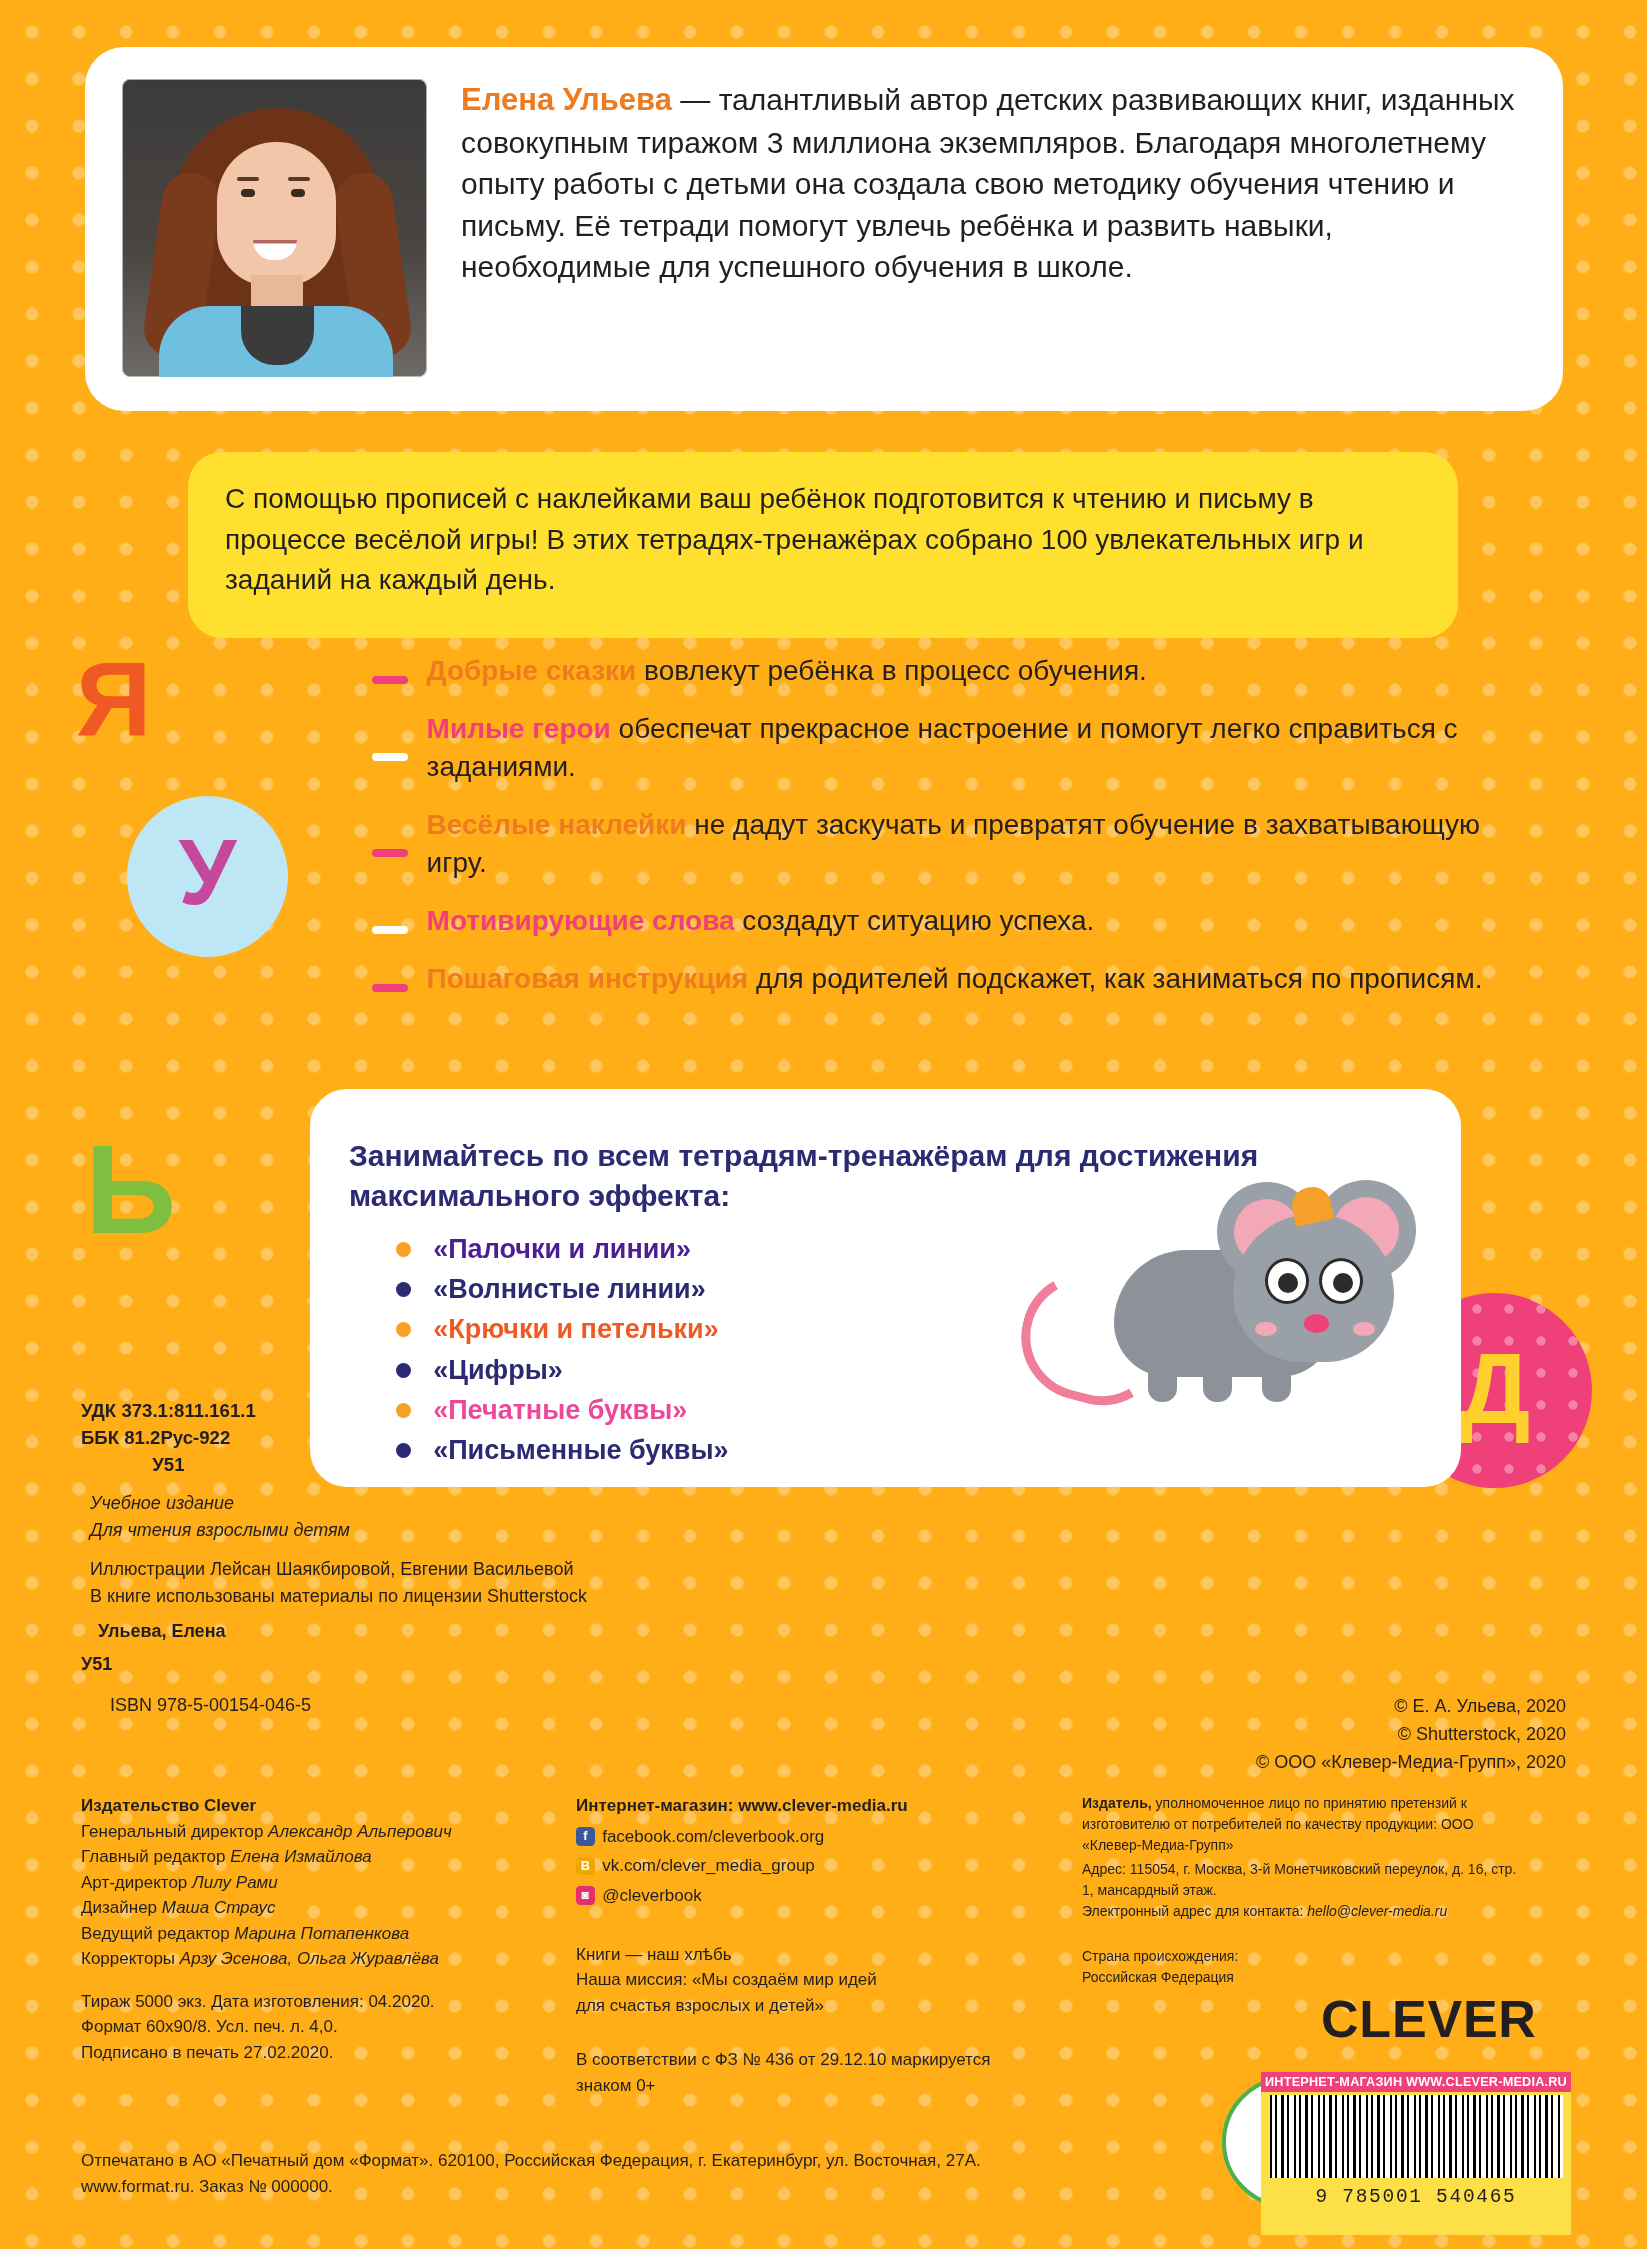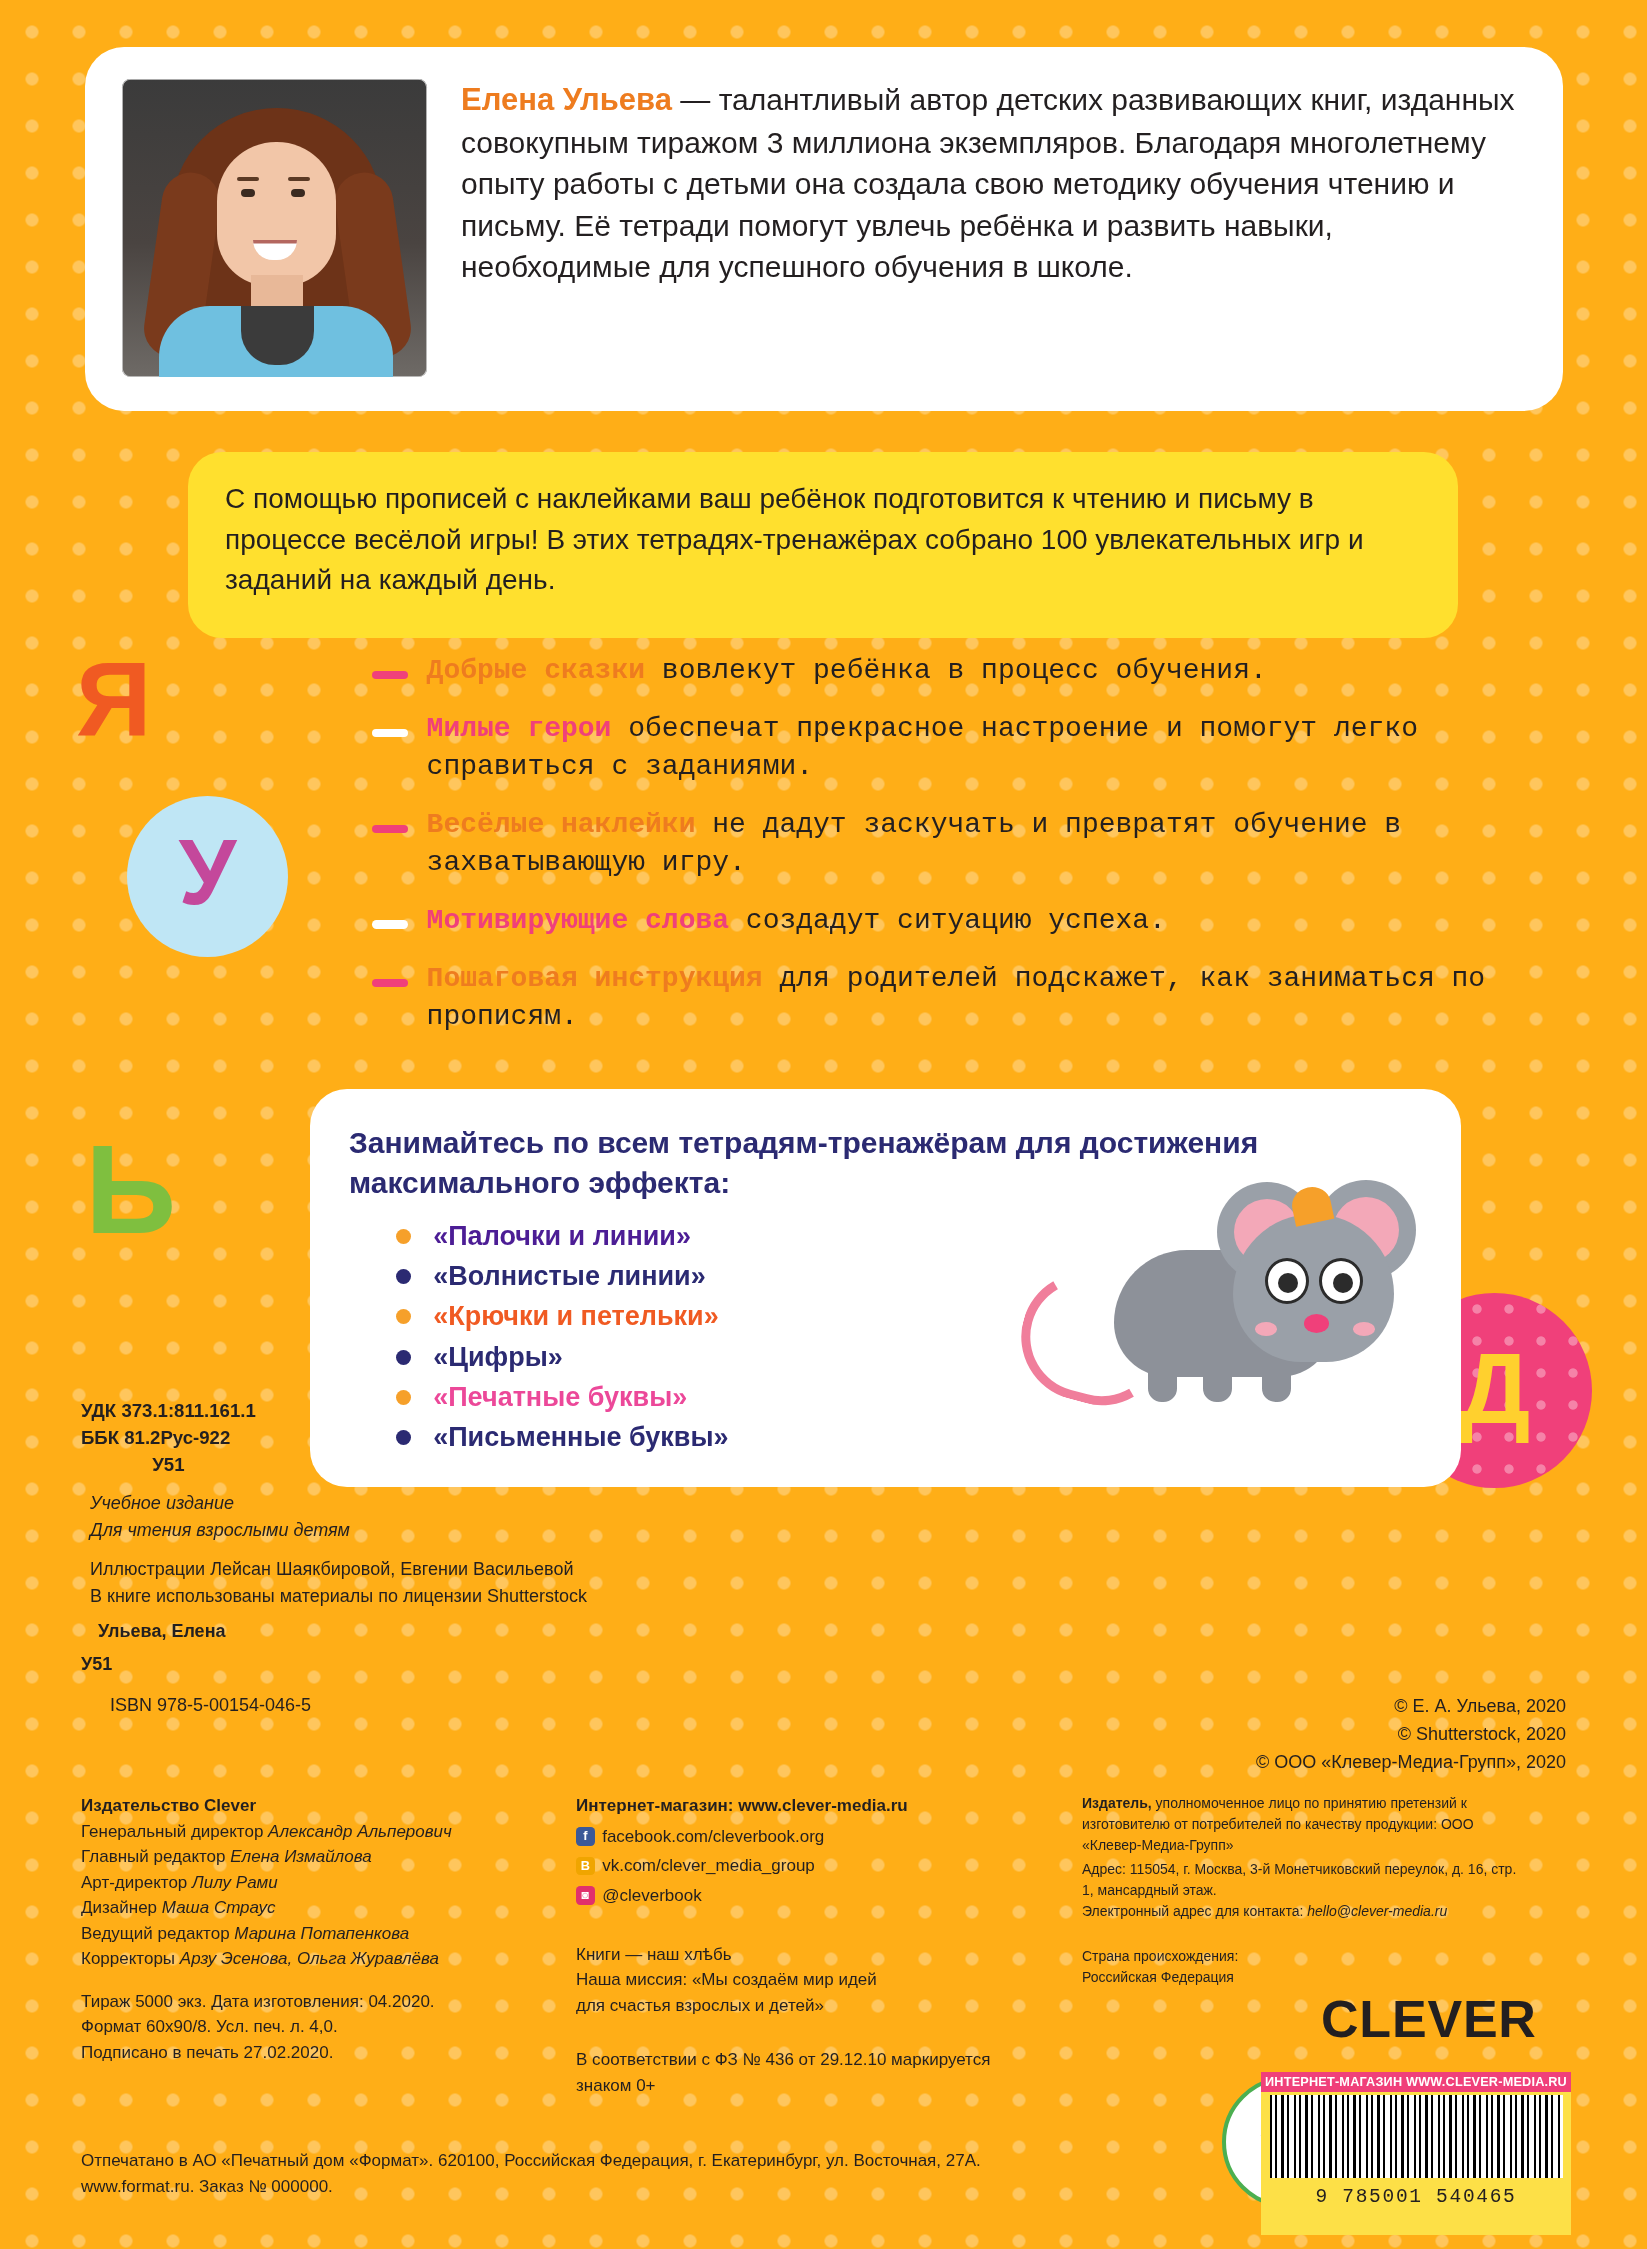--- a/index.html
+++ b/index.html
@@ -59,39 +59,39 @@
   
   .intro{
     position:absolute;left:188px;top:452px;width:1270px;height:186px;
     background:#FFE02E;border-radius:34px;
     box-sizing:border-box;padding:27px 37px;
     font-size:28px;line-height:1.45;color:#231f20;
   }
 
   
   .features{position:absolute;left:372px;top:652px;width:1185px;}
-  .feat{display:flex;margin-bottom:20.3px;align-items:flex-start;font-family:Liberation Mono, monospace;}
+  .feat{display:flex;margin-bottom:20.3px;align-items:center;}
   .dash{width:36px;height:8.5px;border-radius:5.1px;margin-top:18.6px;flex:0 0 auto;}
   .dash.pink{background:#F0407A;}
   .dash.white{background:#ffffff;}
   .feat-text{margin-left:18.6px;font-size:28px;line-height:1.35;max-width:1092px;}
 
   
   .letter-ya{position:absolute;left:76px;top:640px;font-size:105px;font-weight:bold;color:#F05A22;font-family:"Liberation Sans",sans-serif;}
   .circle-u{position:absolute;left:127px;top:796px;width:161px;height:161px;border-radius:50%;background:#BFE6F5;}
   .circle-u span{position:absolute;left:50%;top:50%;transform:translate(-50%,-54%);font-size:93px;font-weight:bold;color:#C4489B;}
   .letter-soft{position:absolute;left:85px;top:1116px;font-size:127px;font-weight:bold;color:#7FBF3F;}
   .circle-d{position:absolute;left:1397px;top:1293px;width:195px;height:195px;border-radius:50%;background:#F0407A;}
   .circle-d .dd{position:absolute;inset:0;border-radius:50%;background-image:radial-gradient(circle, rgba(255,255,255,0.35) 4.2px, rgba(255,255,255,0) 5.1px);background-size:32px 32px;}
   .circle-d span{position:absolute;left:50%;top:50%;transform:translate(-50%,-52%);font-size:100px;font-weight:bold;color:#FFD02E;}
 
   
   .listcard{
     position:absolute;left:310px;top:1089px;width:1151px;height:398px;
-    background:#fff;border-radius:37px;box-sizing:border-box;padding:34px 39px;
+    background:#fff;border-radius:37px;box-sizing:border-box;padding:47px 39px;
   }
   .listcard h3{margin:0;font-size:30px;font-weight:bold;color:#2B2A72;line-height:1.32;}
   .items{margin-top:18.6px;}
   .item{display:flex;align-items:center;margin-bottom:9.3px;}
   .bullet{width:15.2px;height:15.2px;border-radius:50%;flex:0 0 auto;margin-left:47px;}
   .item span.lbl{margin-left:22px;font-size:27px;font-weight:bold;}
 
   
   .mouse{position:absolute;right:34px;top:59px;width:406px;height:288px;}
   .m-tail{position:absolute;left:0;top:127px;width:127px;height:110px;border:9.3px solid #F07E9B;border-radius:68px;border-right-color:transparent;border-top-color:transparent;transform:rotate(15deg);}

